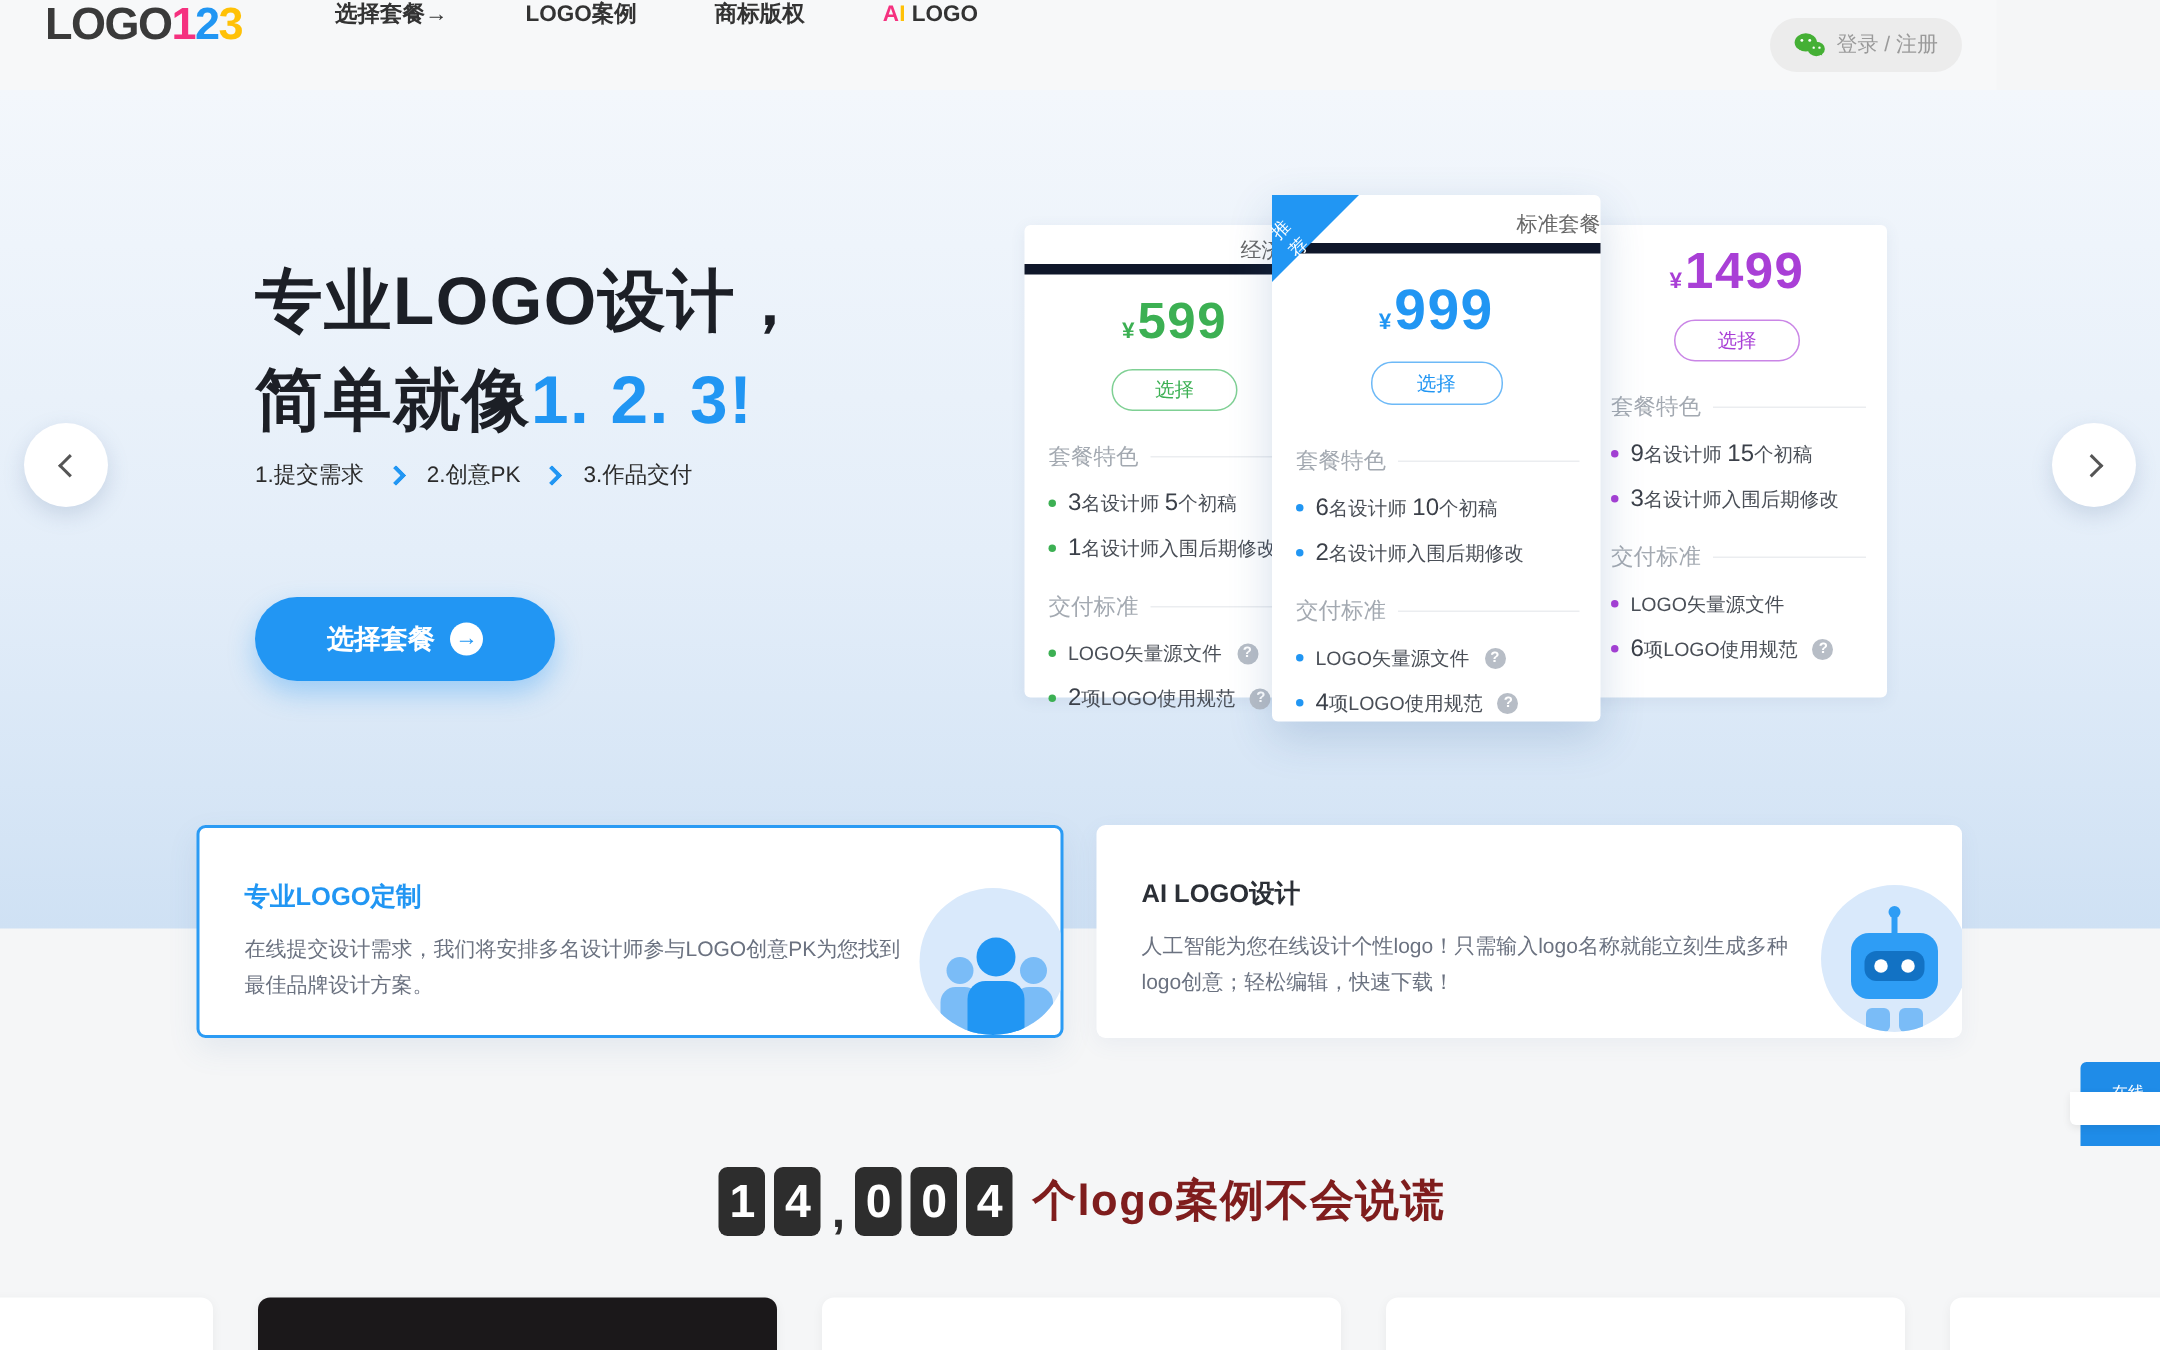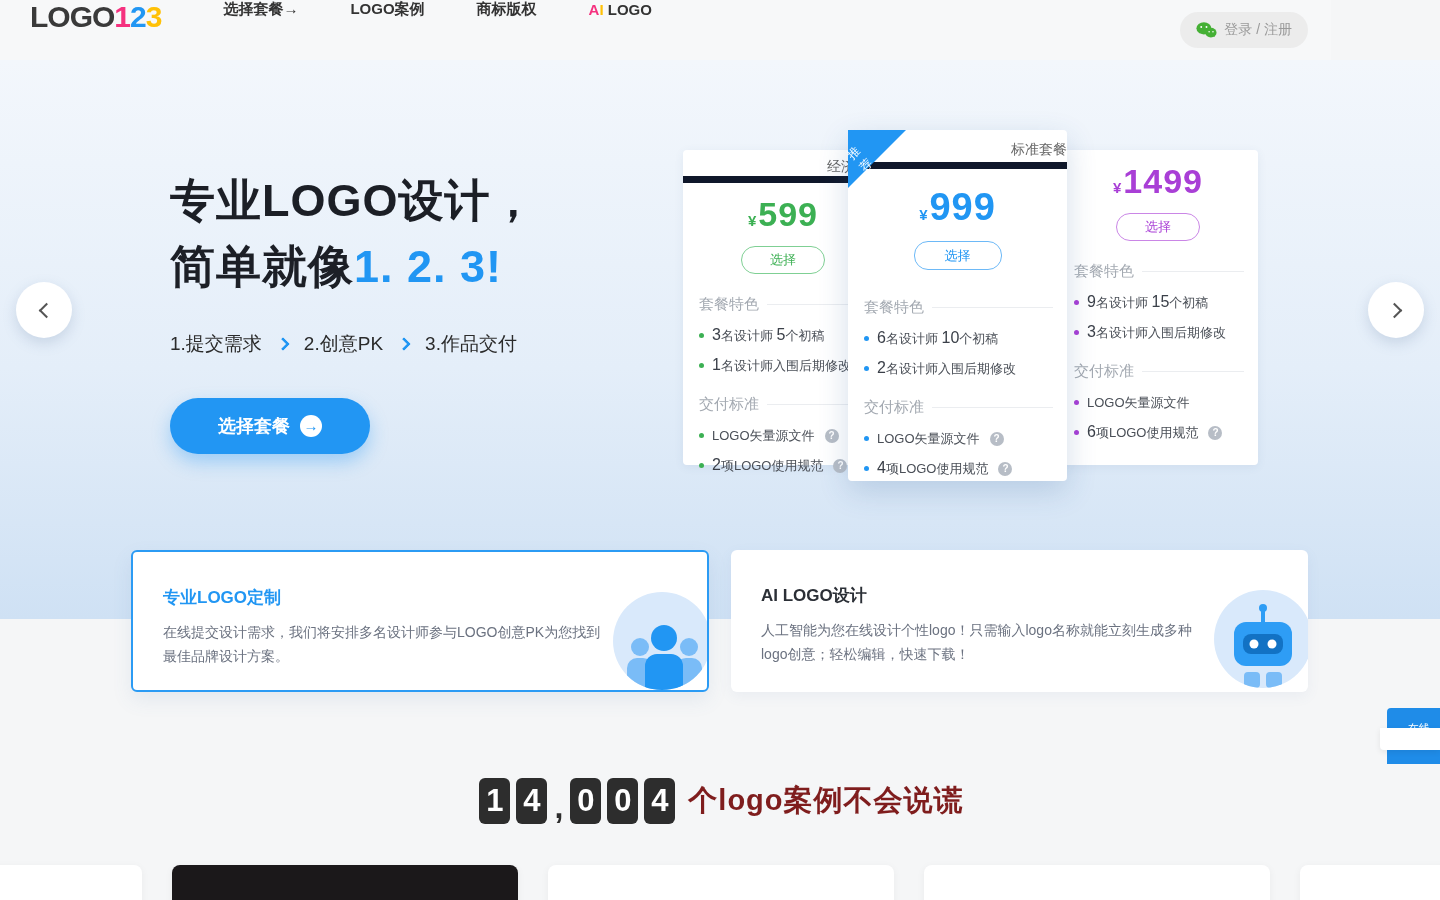--- a/index.html
+++ b/index.html
@@ -18,21 +18,21 @@
   .menu-item { font-size:15px; font-weight:700; color:#333; cursor:pointer; white-space:nowrap; }
   .menu-item .ai-a{color:#f5317f;} .menu-item .ai-i{color:#ffc107;}
   .login-pill { position:absolute; right:23px; top:12px; height:36px; border-radius:18px; background:#ececec; display:flex; align-items:center; gap:7px; padding:0 16px; cursor:pointer; }
   .login-pill span { font-size:14px; color:#9a9a9a; }
 
   
   .hero { position:absolute; top:60px; left:0; width:1440px; height:559px;
     background:linear-gradient(180deg,#f3f7fc 0%,#e4eef9 55%,#cfe1f4 100%); }
   .hero-title { position:absolute; left:170px; top:108px; font-size:45px; font-weight:800; color:#1c1f26; line-height:66px; letter-spacing:1px; }
   .hero-title .accent { color:#2196f3; }
-  .hero-steps { position:absolute; left:170px; top:271px; display:flex; align-items:center; gap:16px; font-size:19px; color:#2b2b2b; }
+  .hero-steps { position:absolute; left:170px; top:247px; display:flex; align-items:center; gap:16px; font-size:15px; color:#2b2b2b; }
   .step-chevron { width:10px; height:10px; border-top:3px solid #2196f3; border-right:3px solid #2196f3; transform:rotate(45deg); border-radius:1px; }
   .cta-btn { position:absolute; left:170px; top:338px; width:200px; height:56px; border:none; border-radius:28px;
     background:#2296f3; color:#fff; font-size:18px; font-weight:600; display:flex; align-items:center; justify-content:center; gap:10px;
     cursor:pointer; box-shadow:0 8px 18px rgba(33,150,243,.35); font-family:inherit; }
   .cta-arrow { width:22px; height:22px; border-radius:50%; background:#fff; color:#2296f3; font-size:15px; font-weight:900; line-height:22px; text-align:center; }
 
   
   .plan { position:absolute; background:#fff; border-radius:4px; box-shadow:0 2px 10px rgba(60,90,130,.08); }
   .plan.eco { left:683px; top:90px; width:200px; height:315px; z-index:1; }
   .plan.std { left:848px; top:70px; width:219px; height:351px; z-index:2; box-shadow:0 10px 30px rgba(40,90,150,.20); }

